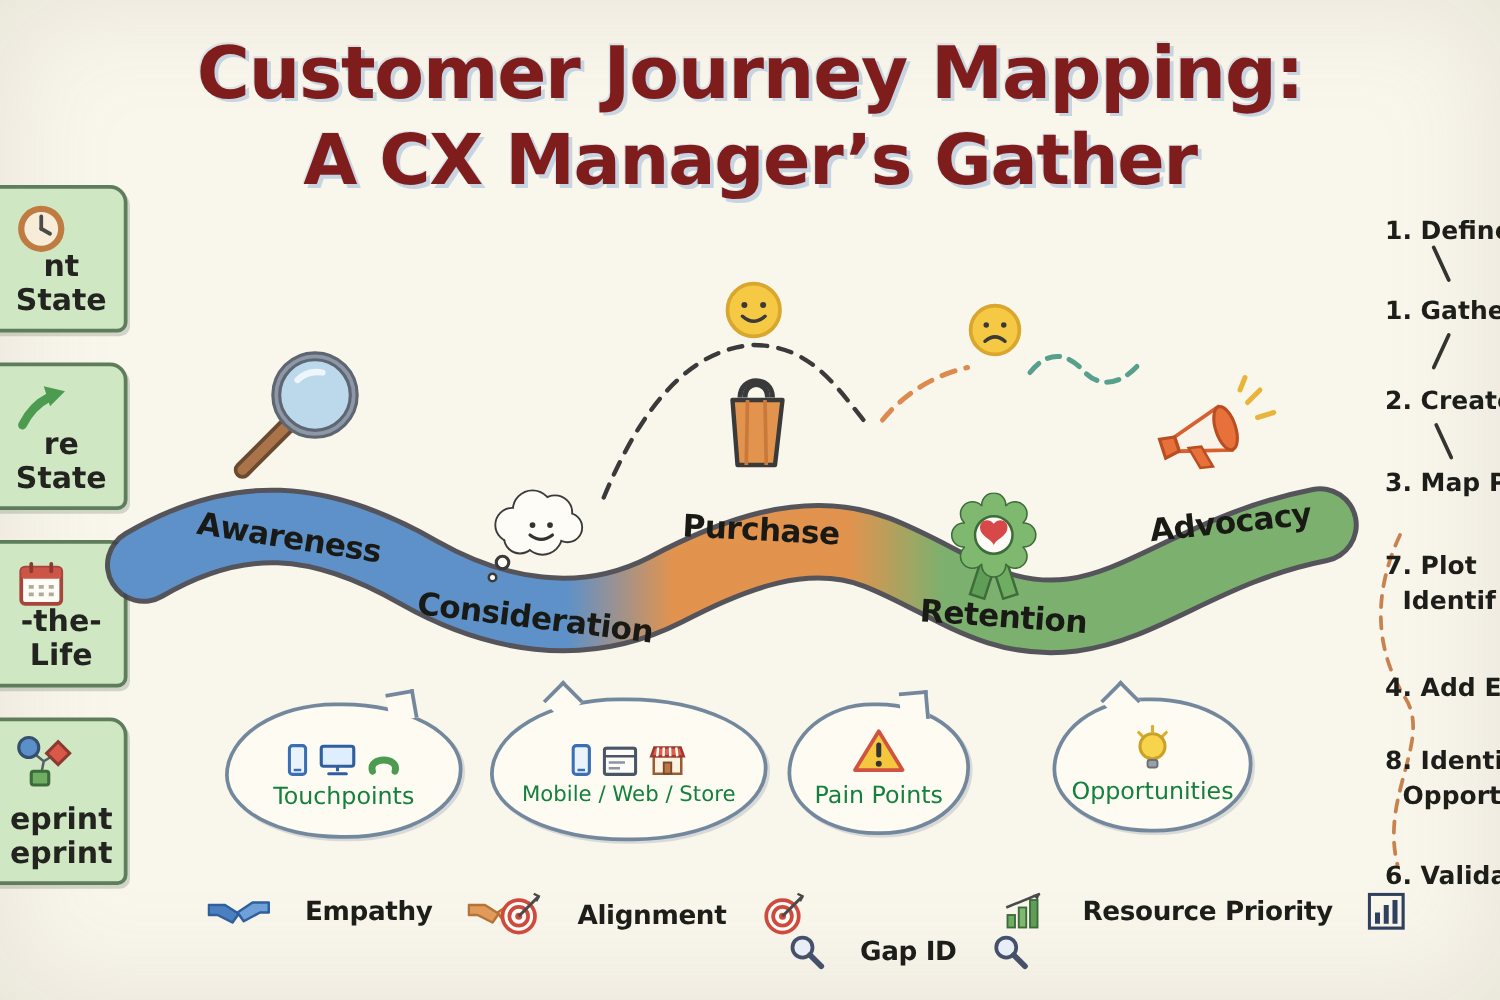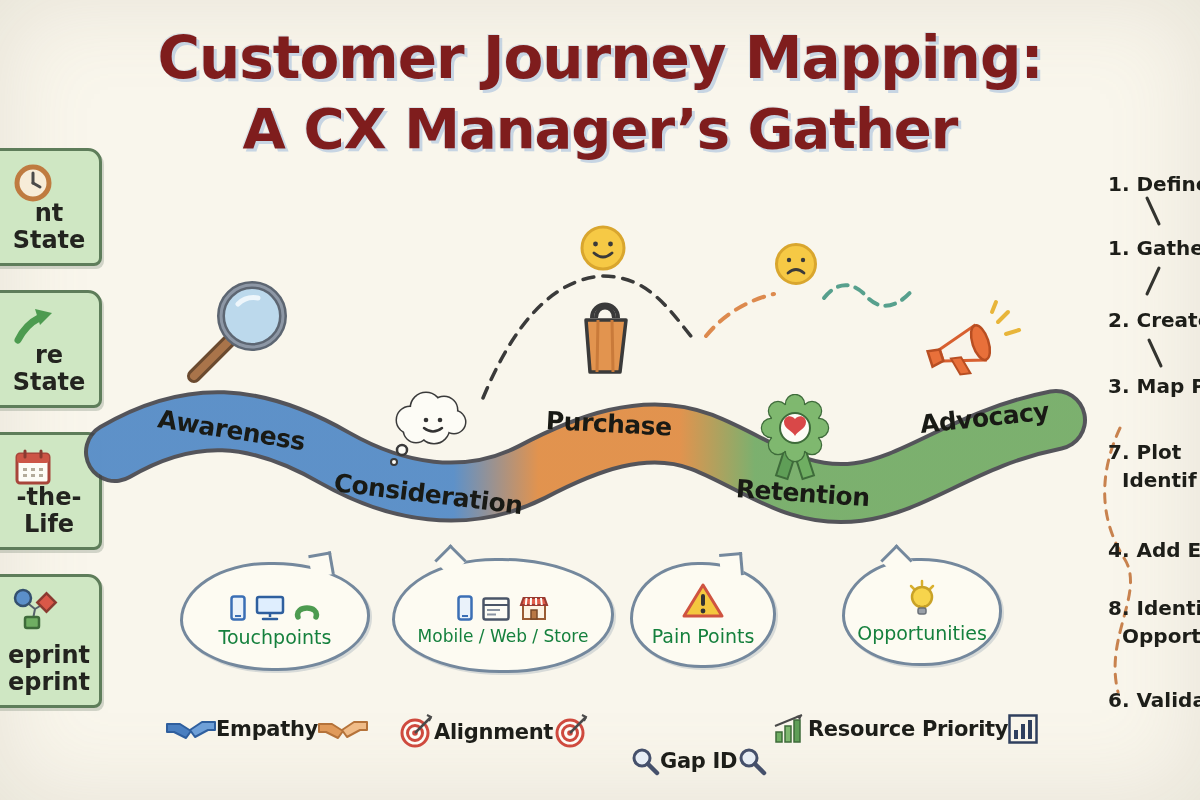--- a/index.html
+++ b/index.html
@@ -26,21 +26,21 @@
   .bubble{position:absolute;background:#fdfbf2;border:3px solid #74889d;
           border-radius:48% 52% 50% 50% / 55% 50% 52% 48%;
           display:flex;flex-direction:column;align-items:center;justify-content:center;gap:5px;
           box-shadow:2px 2px 0 rgba(116,136,157,0.25);z-index:5;}
   .tail{position:absolute;width:20px;height:20px;background:#fdfbf2;border-left:3px solid #74889d;
         border-top:3px solid #74889d;top:-12px;}
   .bubble-icons{display:flex;align-items:flex-end;gap:9px;height:36px;}
   .bubble-label{font-weight:400;font-size:19px;color:#15803d;white-space:nowrap;text-align:center;}
   .bubble-label.small{font-size:17px;}
   
-  .bottom-item{position:absolute;top:714px;display:flex;align-items:center;gap:0;z-index:5;}
+  .bottom-item{position:absolute;top:714px;display:flex;align-items:center;gap:28px;z-index:5;}
   .bottom-label{font-weight:800;font-size:21px;color:#1d1e19;white-space:nowrap;letter-spacing:-0.3px;}
   
   .right-step{position:absolute;left:1108px;font-weight:700;font-size:20px;color:#1d1e19;
               white-space:nowrap;line-height:1.4;z-index:5;}
   .right-step .l2{display:block;margin-left:14px;}
   .layer{position:absolute;left:0;top:0;z-index:2;pointer-events:none;}
 </style>
 </head>
 <body>
 
@@ -392,21 +392,21 @@
     </span>
     <span class="bottom-label">Gap ID</span>
     <span>
       <svg width="30" height="30" viewBox="0 0 30 30">
           <circle cx="12" cy="12" r="8" fill="#e8eef5" stroke="#45506b" stroke-width="3"></circle>
           <line x1="18" y1="18" x2="27" y2="27" stroke="#45506b" stroke-width="4.5" stroke-linecap="round"></line>
         </svg>
     </span>
   </div>
 
-  <div class="bottom-item" style="left:772px;">
+  <div class="bottom-item" style="left:802px;">
     <span>
       <svg width="36" height="30" viewBox="0 0 36 30">
         <rect x="4" y="18" width="6" height="10" fill="#6fae62" stroke="#3e6b3a" stroke-width="1.5"></rect>
         <rect x="13" y="12" width="6" height="16" fill="#7fb86f" stroke="#3e6b3a" stroke-width="1.5"></rect>
         <rect x="22" y="6" width="6" height="22" fill="#5f9e57" stroke="#3e6b3a" stroke-width="1.5"></rect>
         <path d="M3 12 L30 1" stroke="#4a4a4a" stroke-width="2" fill="none"></path>
         <polygon points="30,1 24,2 28,6" fill="#4a4a4a"></polygon>
       </svg>
     </span>
     <span class="bottom-label">Resource Priority</span>

